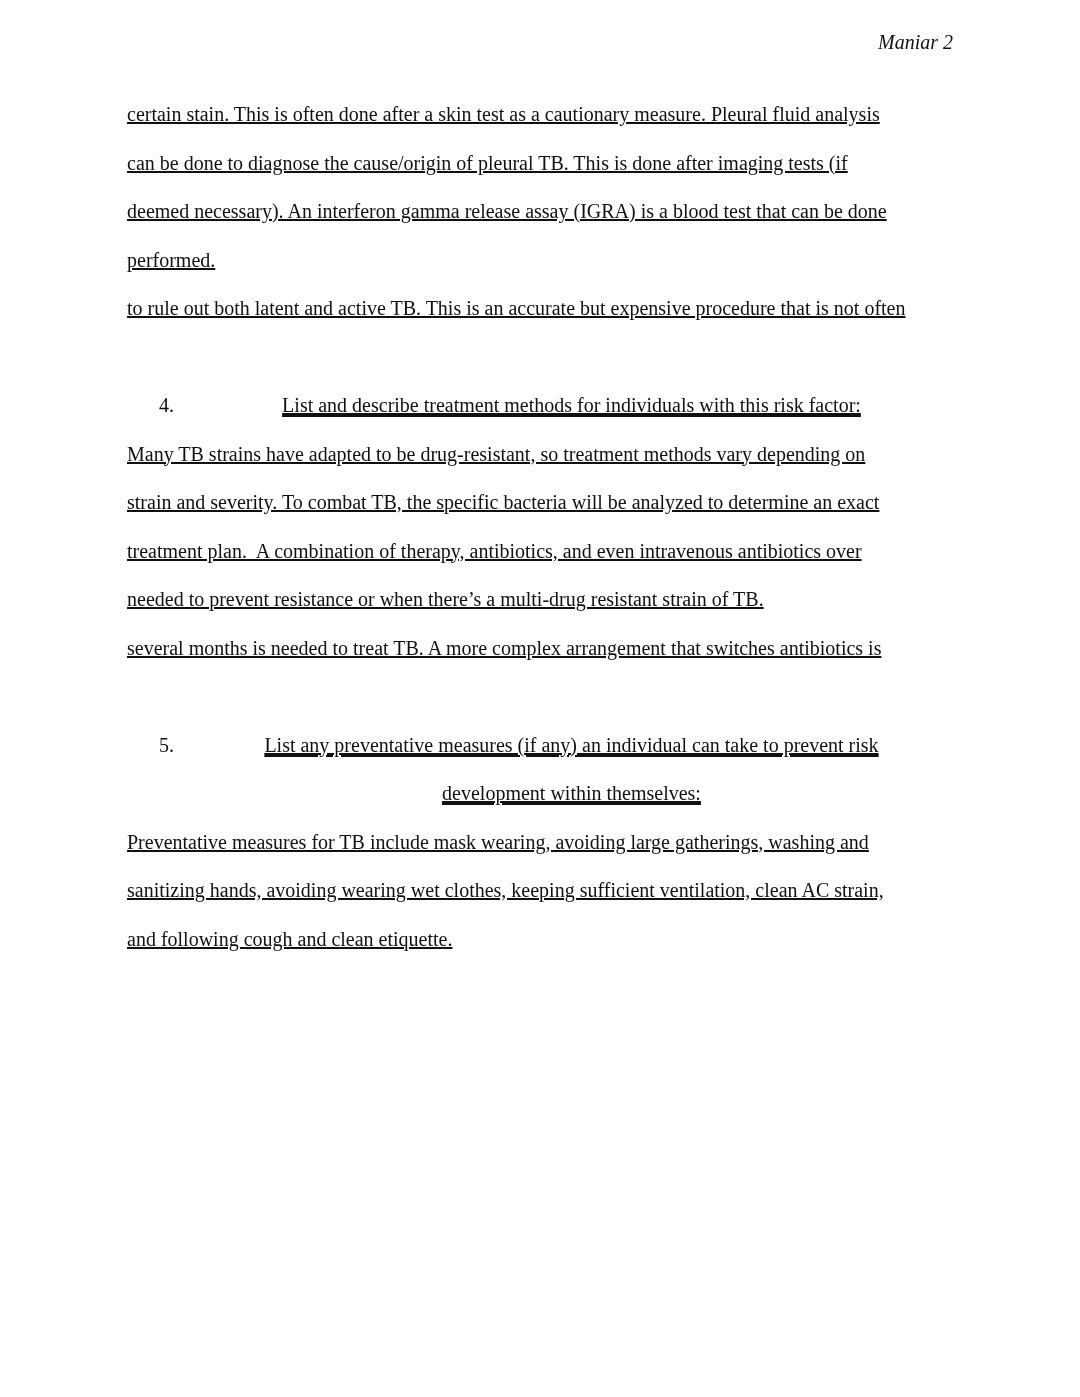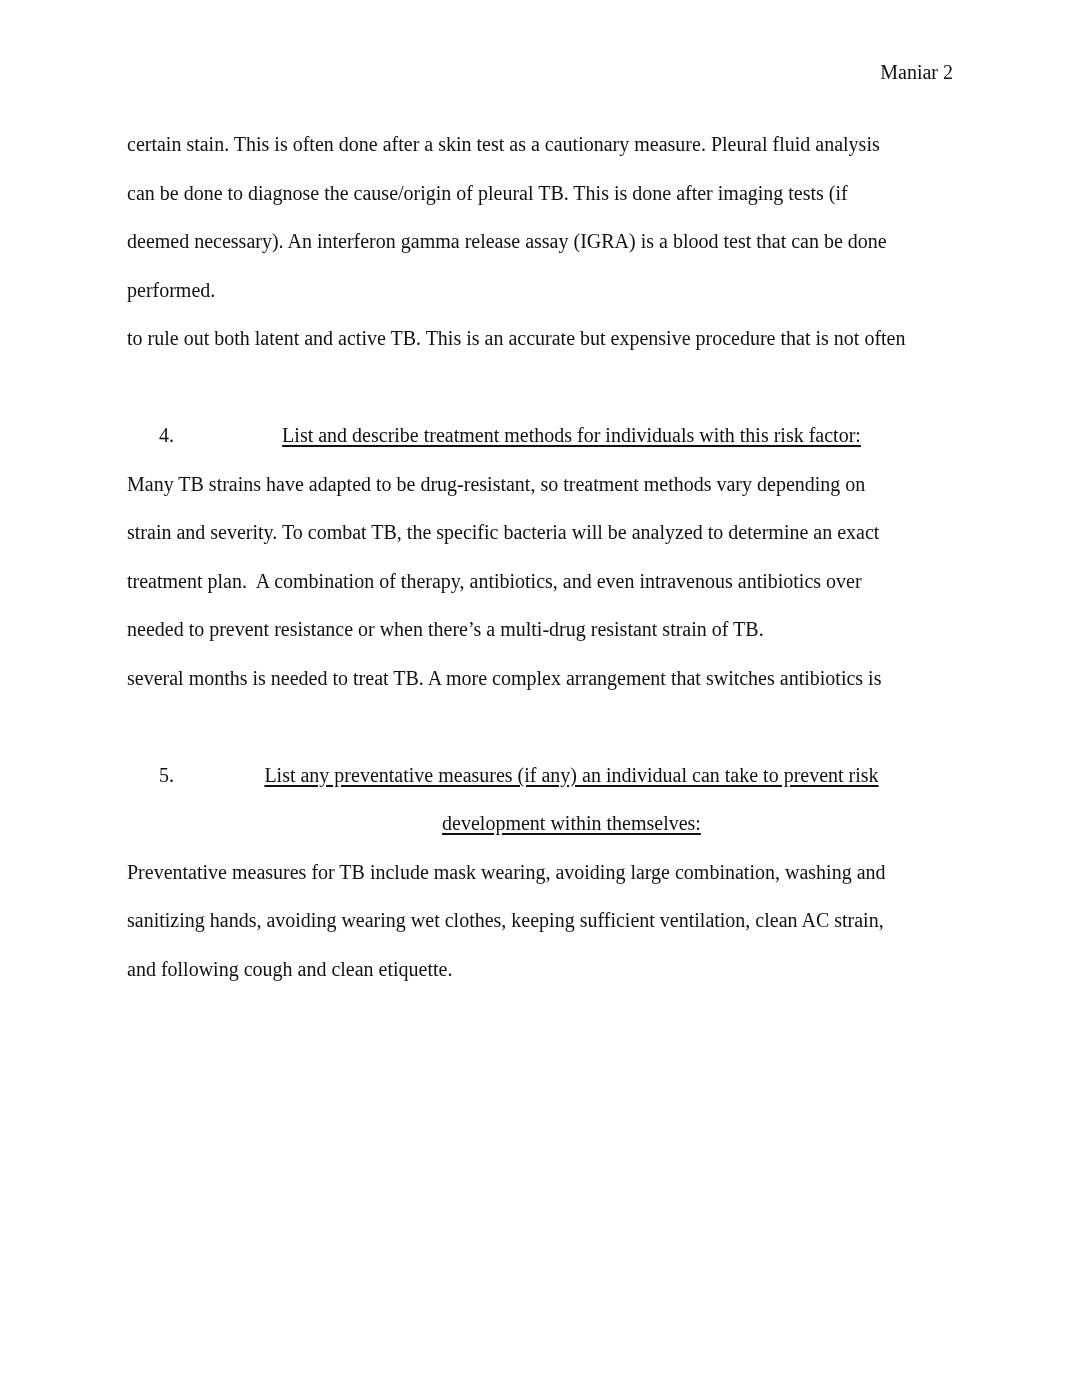--- a/index.html
+++ b/index.html
@@ -13,27 +13,29 @@
     height: 1397px;
     box-sizing: border-box;
     padding: 0 127px;
     overflow: hidden;
     background: #ffffff;
     color: #111111;
     font-family: "Liberation Serif", "DejaVu Serif", serif;
     font-size: 20px;
   }
   .header {
-    margin-top: 58px;
+    margin-top: 28px;
     height: 28px;
     line-height: 28px;
     text-align: right;
+    font-style: italic;
   }
   .content {
     margin-top: 34px;
+    text-decoration: underline;
   }
   .line {
     line-height: 48.5px;
     white-space: pre;
   }
   .list-item {
     position: relative;
   }
   .list-item .num {
     position: absolute;
@@ -89,19 +91,19 @@
 
     <div class="list-item spaced">
       <span class="num">5.</span>
       <div class="lines underlined">
           <div class="line"><span class="u">List any preventative measures (if any) an individual can take to prevent risk</span></div>
           <div class="line"><span class="u">development within themselves:</span></div>
         </div>
     </div>
 
     <div class="para">
-        <div class="line">Preventative measures for TB include mask wearing, avoiding large combination, washing and</div>
+        <div class="line">Preventative measures for TB include mask wearing, avoiding large gatherings, washing and</div>
         <div class="line">sanitizing hands, avoiding wearing wet clothes, keeping sufficient ventilation, clean AC strain,</div>
         <div class="line">and following cough and clean etiquette.</div>
       </div>
 
   </div>
 </div>
 
 </body></html>

